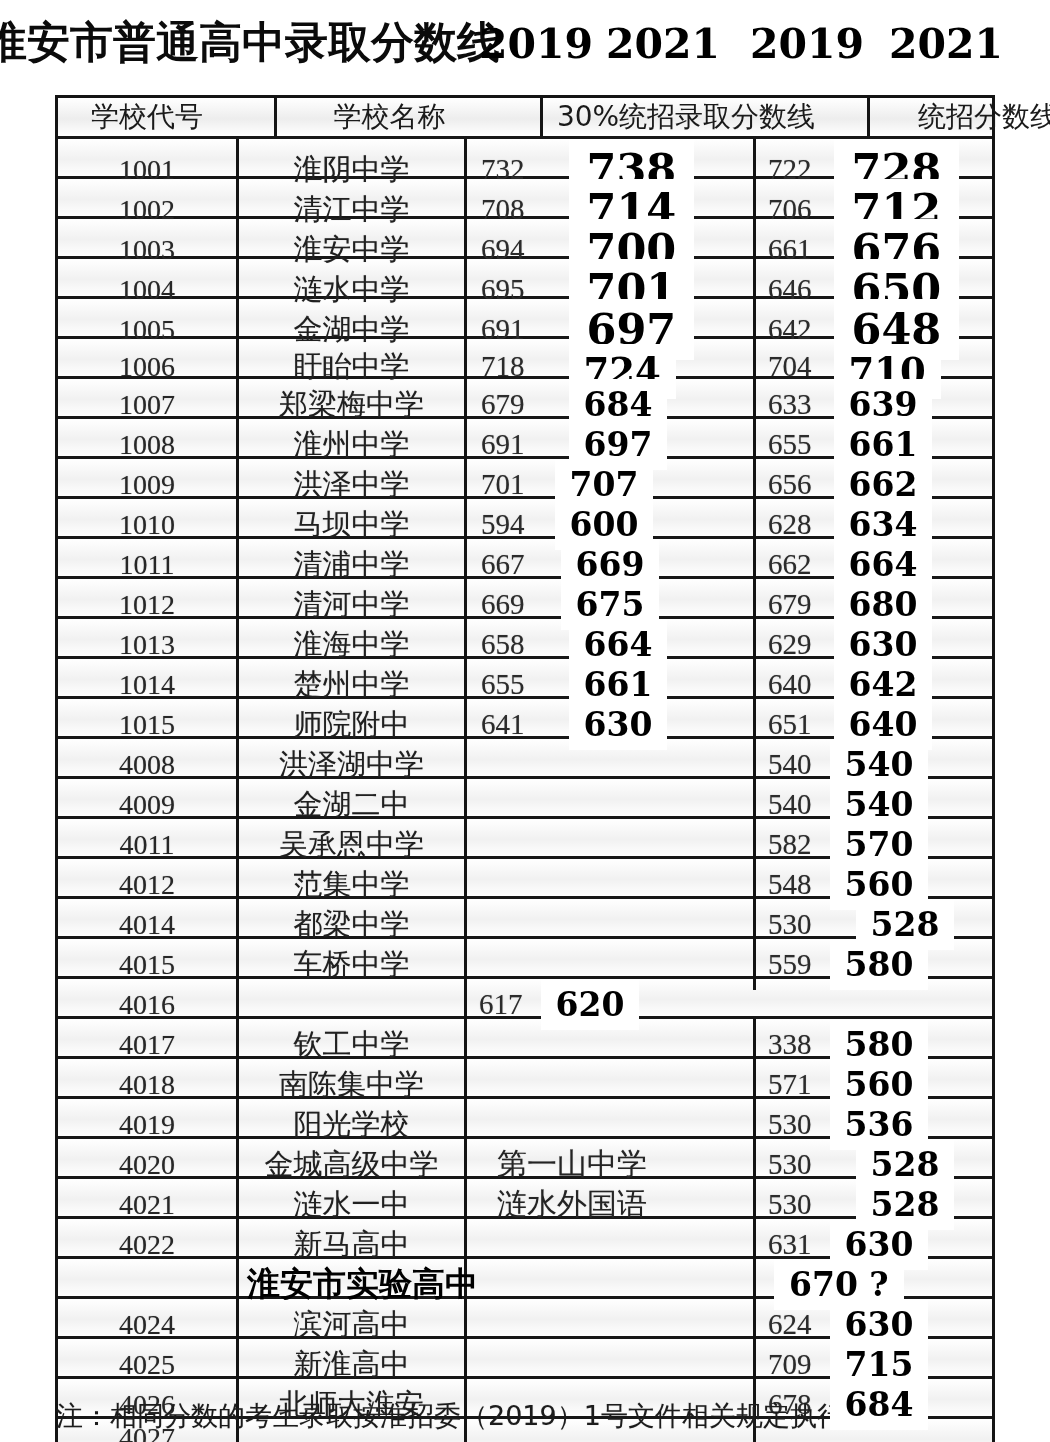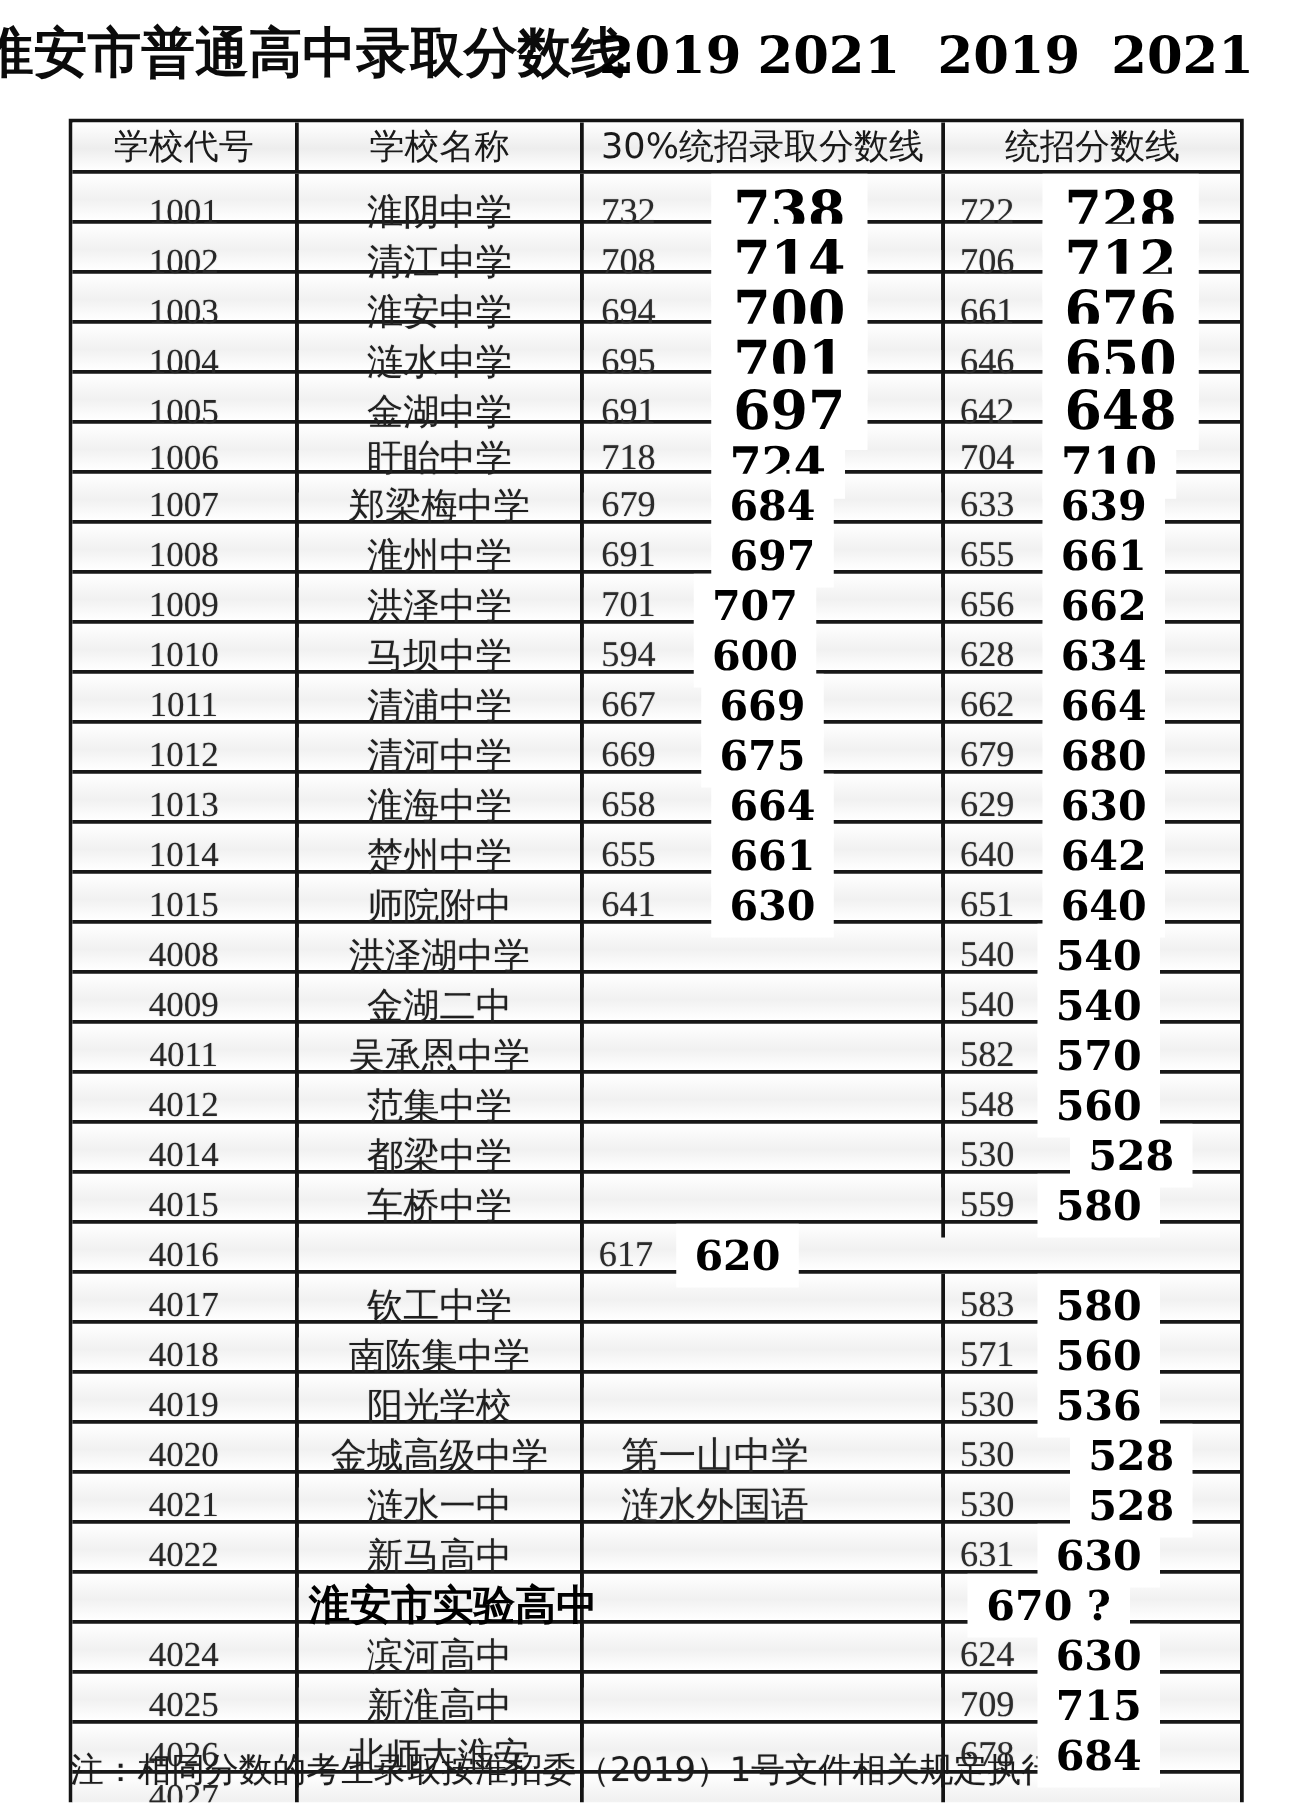--- a/index.html
+++ b/index.html
@@ -28,21 +28,21 @@
   
   .score-table{
     position:absolute;left:55px;top:95px;width:940px;
     border:3px solid #141414;box-sizing:border-box;
     background:#fff;
   }
   .thead,.row{
     display:grid;
     grid-template-columns:178px 228px 289px 239px;
   }
-  .thead{height:38px;background:linear-gradient(180deg,#ffffff,#ededed 55%,#ffffff);}
+  .thead{height:38px;background:linear-gradient(180deg,#ffffff,#ededed 55%,#ffffff);gap:38px;}
   .row{
     height:37px;
     border-top:3px solid #181818;
     background:linear-gradient(180deg,#ffffff,#f1f1f1 55%,#ffffff);
   }
   .th,.cell{
     display:flex;align-items:center;
     overflow:visible;min-width:0;
   }
   .th+.th,.cell+.cell{border-left:3px solid #141414;}
@@ -460,21 +460,21 @@
         </div>
         <div class="row">
           <div class="cell c-code">
             <span class="code auto-hide">4017</span>
           </div>
           <div class="cell c-name">
             <span class="name auto-hide">钦工中学</span>
           </div>
           <div class="cell c-p30"></div>
           <div class="cell c-tz">
-            <span class="printed num auto-hide">583</span>
+            <span class="printed num auto-hide">338</span>
             <span class="bold2021 auto-hide">580</span>
           </div>
         </div>
         <div class="row">
           <div class="cell c-code">
             <span class="code auto-hide">4018</span>
           </div>
           <div class="cell c-name">
             <span class="name auto-hide">南陈集中学</span>
           </div>

